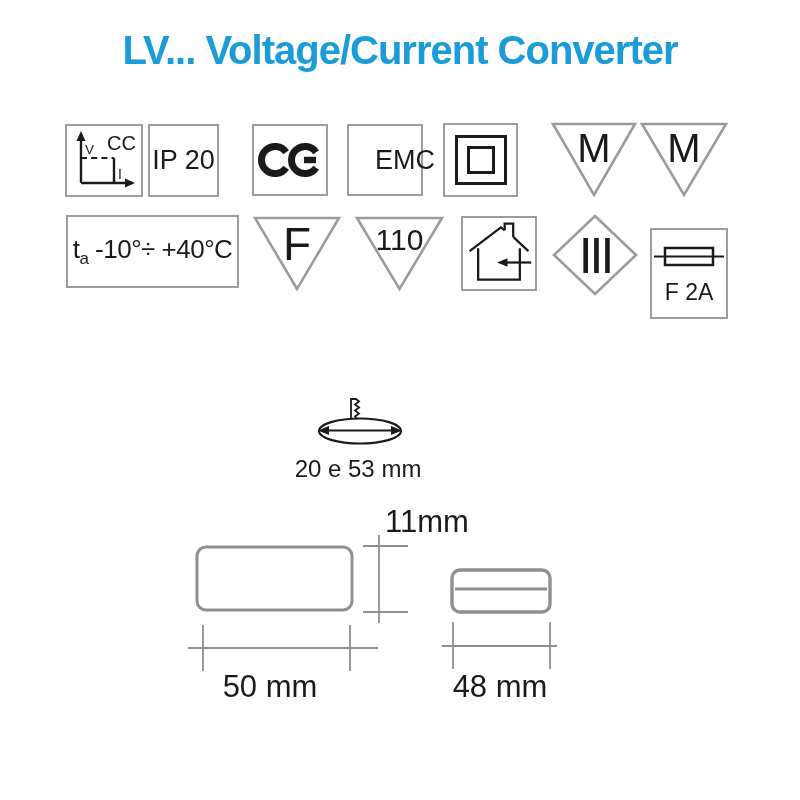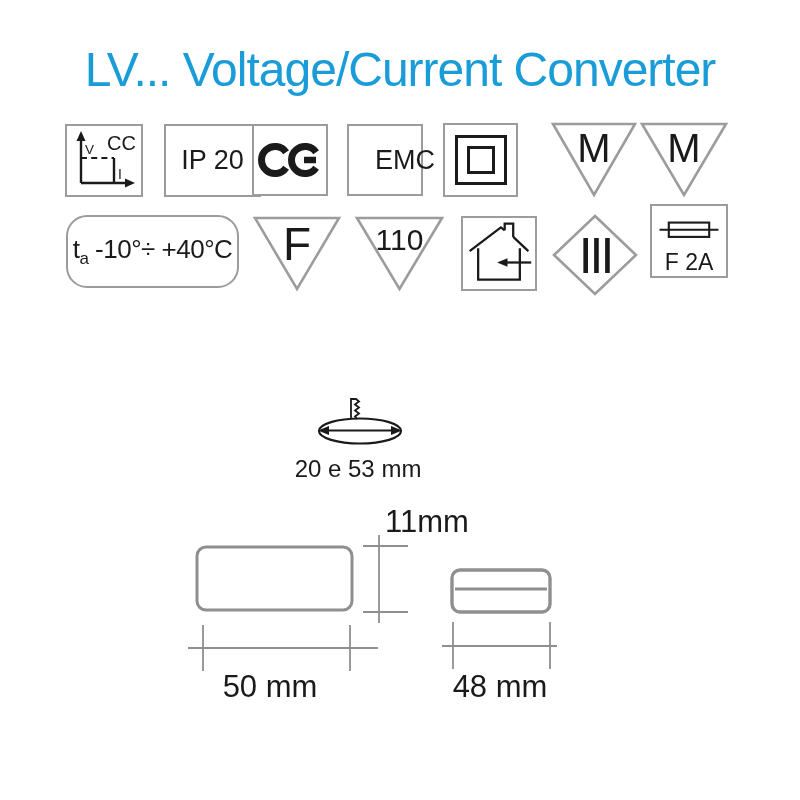--- a/index.html
+++ b/index.html
@@ -1,19 +1,19 @@
 <!DOCTYPE html>
 <html><head>
 <meta charset="utf-8">
 <style>
   html,body{margin:0;padding:0;background:#fff;}
   .page{position:relative;width:800px;height:800px;background:#ffffff;
         font-family:"Liberation Sans",sans-serif;overflow:hidden;color:#1a1a1a;}
-  .title{position:absolute;left:0;right:0;top:28px;margin:14px;text-align:center;
-         font-size:48px;font-weight:normal;letter-spacing:-1px;color:#1a9cd8;white-space:nowrap;}
+  .title{position:absolute;left:0;right:0;top:28px;margin:0;text-align:center;
+         font-size:40px;font-weight:bold;letter-spacing:-1px;color:#1a9cd8;white-space:nowrap;}
   .box{position:absolute;box-sizing:border-box;border:2px solid #9c9c9c;background:#fff;
        display:flex;align-items:center;justify-content:center;}
   .badge-text{font-size:27px;color:#1a1a1a;}
   .svgabs{position:absolute;}
   .tri-outline{fill:#ffffff;stroke:#9c9c9c;stroke-width:2.6;}
   .ink{stroke:#1a1a1a;fill:none;}
   .gray{stroke:#8f8f8f;fill:none;}
   .svg-label{font-family:"Liberation Sans",sans-serif;fill:#1a1a1a;}
   .c2-mid{box-sizing:border-box;width:52px;height:50px;border:3px solid #1a1a1a;
           display:flex;align-items:center;justify-content:center;}
@@ -37,21 +37,21 @@
       <path class="ink" stroke-width="2.4" d="M14,57 H60"></path>
       <polygon fill="#1a1a1a" points="68,57 58,52.5 58,61.5"></polygon>
       <path class="ink" stroke-width="2.2" stroke-dasharray="6,4.2" d="M14,32 H47"></path>
       <path class="ink" stroke-width="2.4" d="M47,32 V57"></path>
       <text class="svg-label" x="18" y="28" font-size="13.5">V</text>
       <text class="svg-label" x="51" y="53" font-size="14">I</text>
       <text class="svg-label" x="69" y="24" font-size="20" text-anchor="end">CC</text>
     </svg>
   </div>
 
-  <div class="box" style="left:164px;top:124px;width:97px;height:73px;justify-content:center;">
+  <div class="box" style="left:148px;top:124px;width:71px;height:73px;justify-content:center;">
     <span class="badge-text">IP 20</span>
   </div>
 
   <div class="box" style="left:252px;top:124px;width:76px;height:72px;">
     <svg width="64" height="44" viewBox="0 0 64 44">
       <path class="ink" stroke-width="7" d="M28.1,14.3 A13.5,13.5 0 1 0 28.1,29.7"></path>
       <path class="ink" stroke-width="7" d="M58.1,14.3 A13.5,13.5 0 1 0 58.1,29.7"></path>
       <path class="ink" stroke-width="6.5" d="M46,22 H58"></path>
     </svg>
   </div>
@@ -69,21 +69,21 @@
   <svg class="svgabs" style="left:550px;top:121px;" width="88" height="77" viewBox="0 0 88 77">
     <polygon class="tri-outline" points="3,3 85,3 44,74"></polygon>
     <text class="svg-label" x="44" y="41" font-size="40" text-anchor="middle">M</text>
   </svg>
 
   <svg class="svgabs" style="left:639px;top:121px;" width="90" height="77" viewBox="0 0 90 77">
     <polygon class="tri-outline" points="3,3 87,3 45,74"></polygon>
     <text class="svg-label" x="45" y="41" font-size="40" text-anchor="middle">M</text>
   </svg>
 
-  <div class="box" style="left:66px;top:215px;width:173px;height:73px;border-radius:21px;">
+  <div class="box" style="left:66px;top:215px;width:173px;height:73px;">
     <span class="ta-text"><span>t</span><sub>a</sub><span> -10°÷ +40°C</span></span>
   </div>
 
   <svg class="svgabs" style="left:252px;top:215px;" width="90" height="77" viewBox="0 0 90 77">
     <polygon class="tri-outline" points="3,3 87,3 45,74"></polygon>
     <text class="svg-label" x="45" y="45" font-size="46" text-anchor="middle">F</text>
   </svg>
 
   <svg class="svgabs" style="left:354px;top:215px;" width="91" height="77" viewBox="0 0 91 77">
     <polygon class="tri-outline" points="3,3 88,3 45.5,74"></polygon>
@@ -99,21 +99,21 @@
       <path class="ink" stroke-width="2.4" d="M40,45 H72"></path>
       <polygon fill="#1a1a1a" points="36,45 47,40.5 47,49.5"></polygon>
     </svg>
   </div>
 
   <svg class="svgabs" style="left:551px;top:213px;" width="88" height="84" viewBox="0 0 88 84">
     <polygon class="tri-outline" points="44,3 85,42 44,81 3,42"></polygon>
     <text class="svg-label" x="44" y="60" font-size="50" letter-spacing="-3" text-anchor="middle">III</text>
   </svg>
 
-  <div class="box fusewrap" style="left:650px;top:204px;width:78px;height:74px;">
+  <div class="box fusewrap" style="left:650px;top:228px;width:78px;height:91px;">
     <svg width="74" height="38" viewBox="0 0 74 38">
       <rect class="ink" stroke-width="2.5" x="13" y="9" width="48" height="17"></rect>
       <path class="ink" stroke-width="2.2" d="M2,17.5 H72"></path>
     </svg>
     <span class="fuse-label">F 2A</span>
   </div>
 
   <svg class="svgabs" style="left:295px;top:392px;" width="130" height="95" viewBox="0 0 130 95">
     <g>
       <ellipse class="ink" stroke-width="2.2" cx="65" cy="39" rx="41" ry="12.5"></ellipse>

